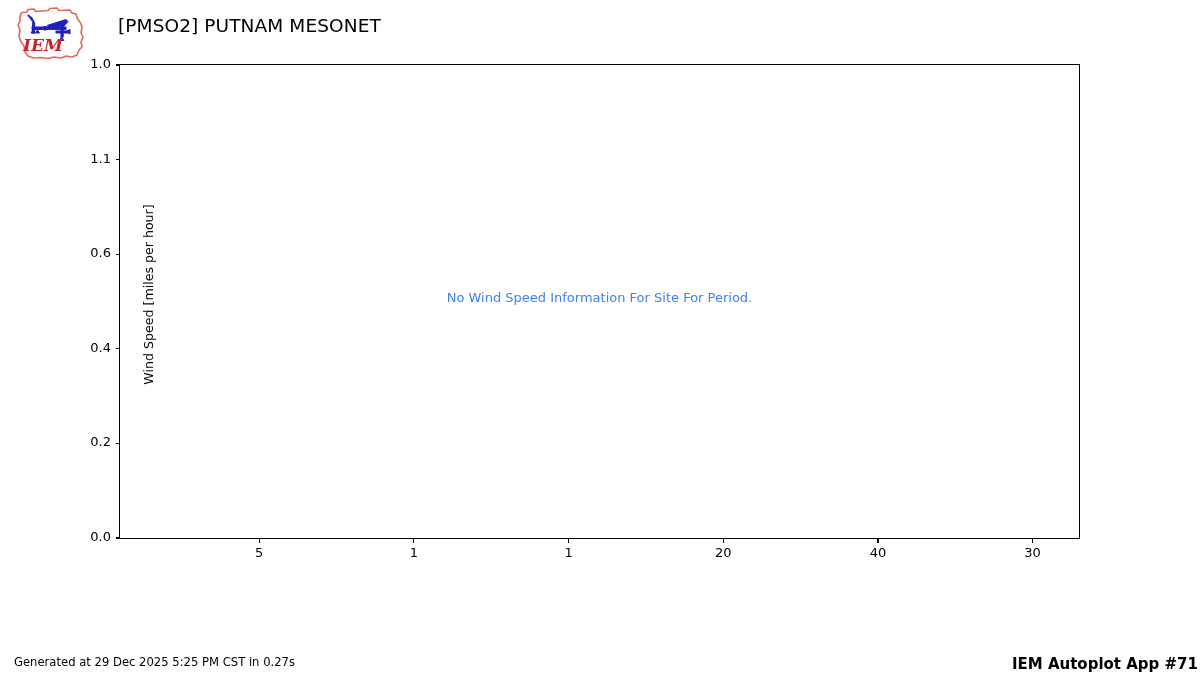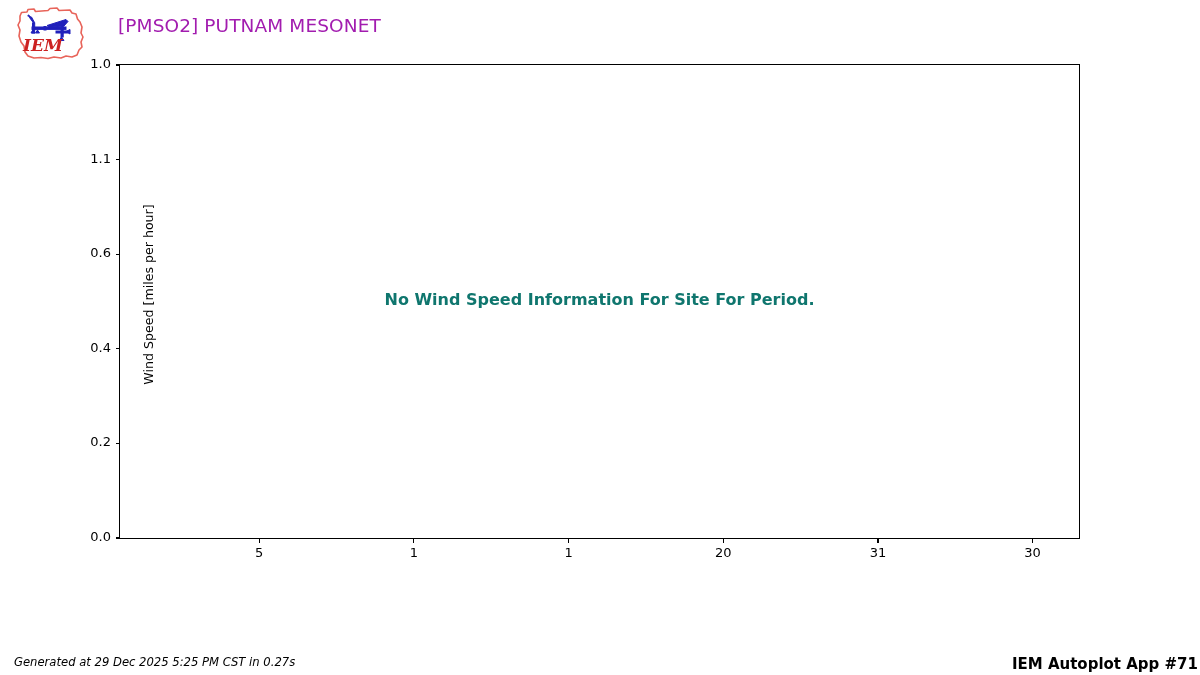--- a/index.html
+++ b/index.html
@@ -28,21 +28,21 @@
 
   
   #title-block {
     position: absolute;
     left: 118px;
     top: 13px;
     line-height: 25px;
   }
   #title-block .title-line {
     font-size: 18.5px;
-    color: #a21caf;
+    color: #000000;
     white-space: nowrap;
     letter-spacing: 0.1px;
   }
 
   
   #plot-frame {
     position: absolute;
     left: 119px;
     top: 64px;
     width: 961px;
@@ -51,23 +51,22 @@
     box-sizing: border-box;
     background: #ffffff;
   }
 
   #empty-message {
     position: absolute;
     left: 0;
     right: 0;
     top: 225px;
     text-align: center;
-    font-size: 16px;
-    color: #0f766e;
-    font-weight: bold;
+    font-size: 13px;
+    color: #3b82f6;
   }
 
   
   #y-axis-label {
     position: absolute;
     left: -272px;
     top: 222px;
     width: 600px;
     text-align: center;
     transform: rotate(-90deg);
@@ -120,21 +119,20 @@
   }
 
   
   #footer-left {
     position: absolute;
     left: 14px;
     top: 655px;
     font-size: 11.6px;
     color: #000;
     white-space: nowrap;
-    font-style: italic;
   }
   #footer-right {
     position: absolute;
     right: 2px;
     top: 655px;
     font-size: 15px;
     color: #000;
     white-space: nowrap;
     font-weight: bold;
   }
@@ -223,21 +221,21 @@
       <div class="xtick" style="left: 448.565px;">
         <div class="xtick-mark"></div>
         <div class="xtick-text">1</div>
       </div>
       <div class="xtick" style="left: 603.242px;">
         <div class="xtick-mark"></div>
         <div class="xtick-text">20</div>
       </div>
       <div class="xtick" style="left: 757.919px;">
         <div class="xtick-mark"></div>
-        <div class="xtick-text">31</div>
+        <div class="xtick-text">40</div>
       </div>
       <div class="xtick" style="left: 912.597px;">
         <div class="xtick-mark"></div>
         <div class="xtick-text">30</div>
       </div>
     </div>
 
   <div id="empty-message">No Wind Speed Information For Site For Period.</div>
 </div>
 

